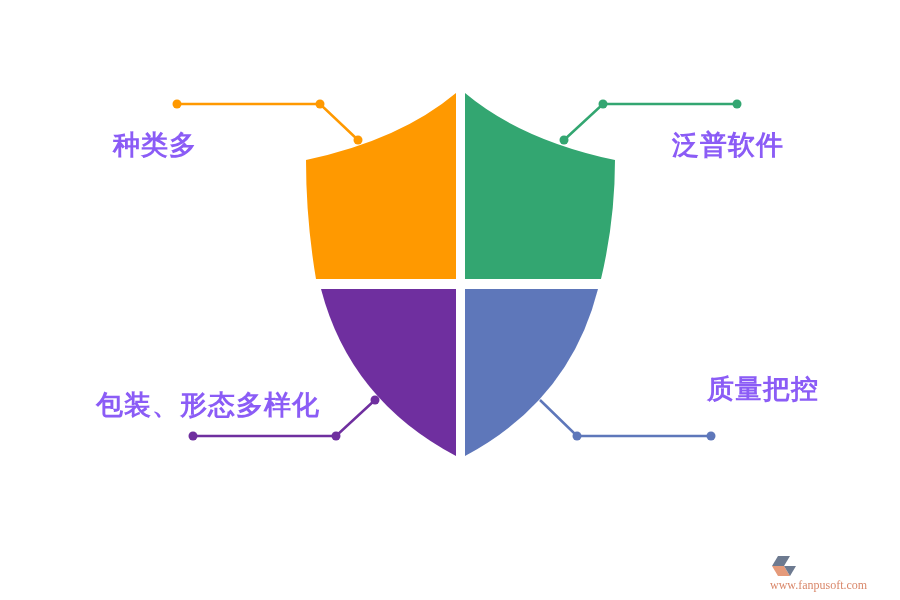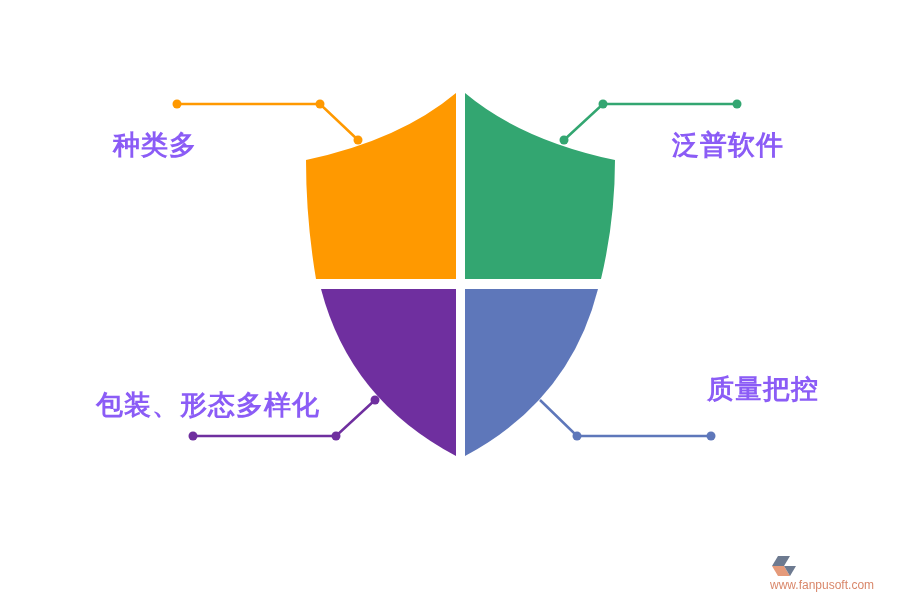--- a/index.html
+++ b/index.html
@@ -2,21 +2,21 @@
 <html><head>
 <meta charset="utf-8">
 <style>
   html, body { margin:0; padding:0; background:#ffffff; }
   body { width:900px; height:600px; position:relative; overflow:hidden;
          font-family:"DejaVu Sans","Liberation Sans",sans-serif; }
   svg.canvas { position:absolute; left:0; top:0; }
   .label { position:absolute; font-size:27px; font-weight:bold; color:#8b5cf6; white-space:nowrap; letter-spacing:1px; }
   .logo { position:absolute; left:770px; top:553px; width:125px; height:42px; }
   .logo-name { position:absolute; left:28px; top:0; font-size:21px; color:#6d7a90; letter-spacing:1px; }
-  .logo-url { position:absolute; left:0; top:25px; font-size:12px; color:#d9876a; font-family:Liberation Sans, sans-serif; }
+  .logo-url { position:absolute; left:0; top:25px; font-size:12px; color:#d9876a; font-family:Liberation Serif, serif; }
   .logo-mark { position:absolute; left:2px; top:2px; }
 </style>
 </head>
 <body>
 
 <svg class="canvas" width="900" height="600" viewBox="0 0 900 600">
 
   <path d="M456,93 L456,279 L316,279 Q306,220 306,160 Q400,140 456,93 Z" fill="#FF9900"></path>
 
   <path d="M465,93 Q521,140 615,160 Q615,220 601,279 L465,279 Z" fill="#33A671"></path>

